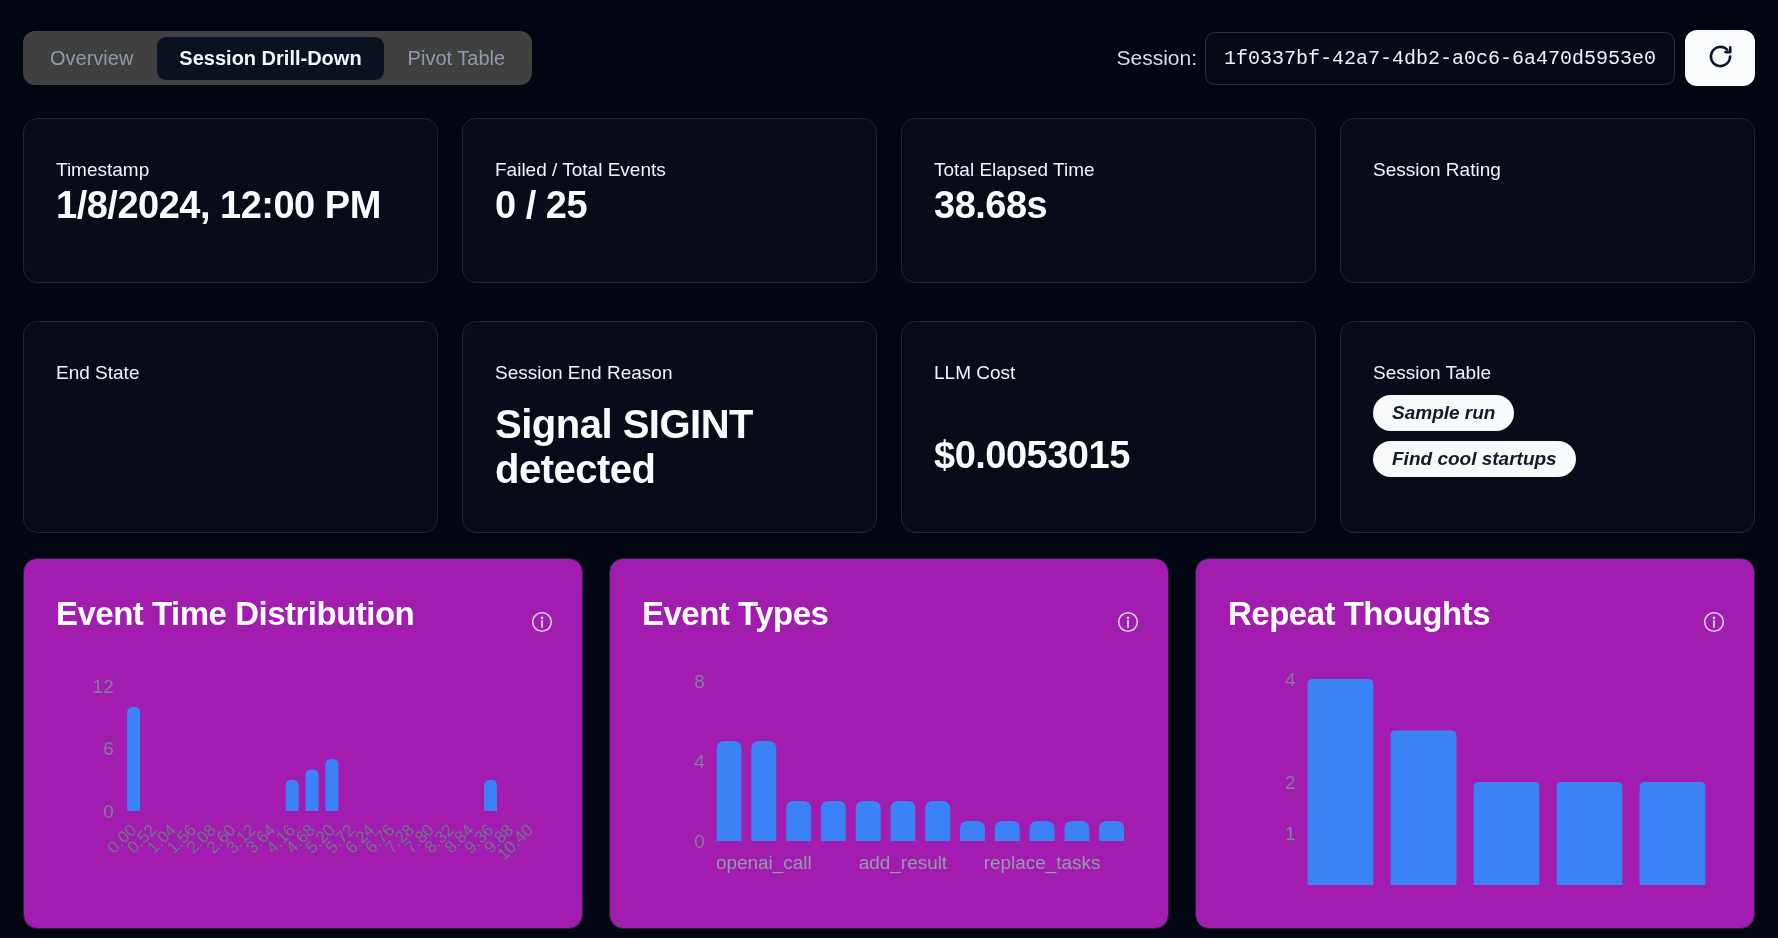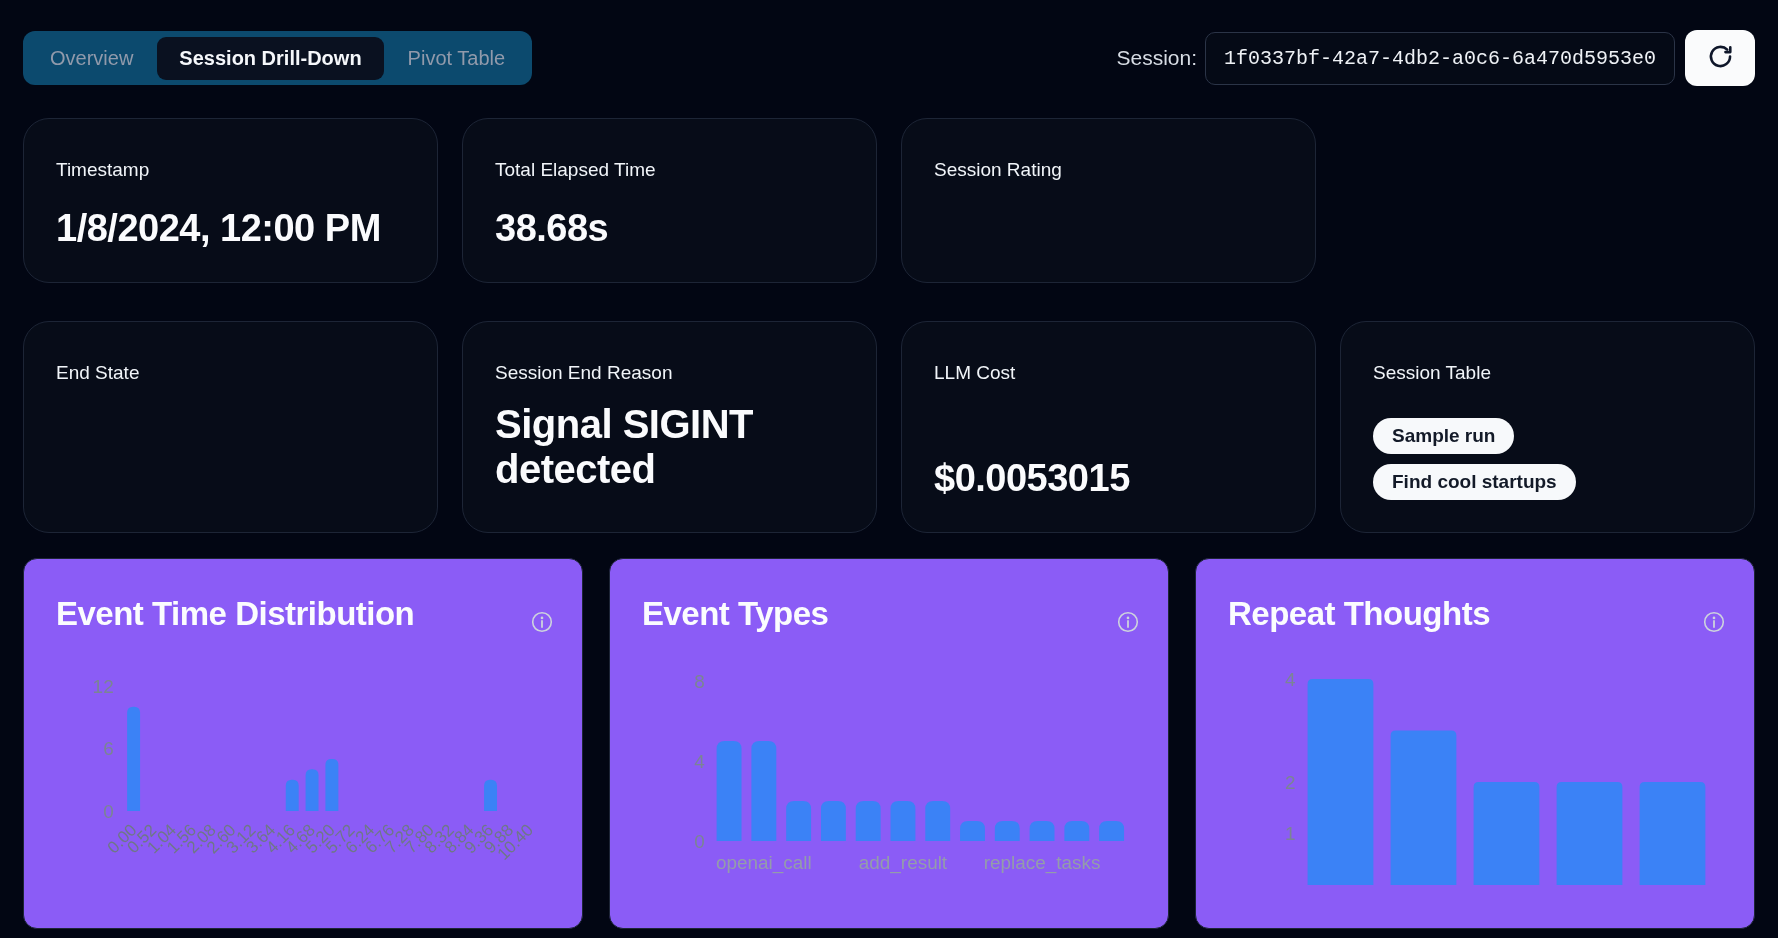--- a/index.html
+++ b/index.html
@@ -8,21 +8,21 @@
     background: #020613;
     font-family: "Liberation Sans", sans-serif;
     color: #f5f7fa;
   }
   .page { padding: 30px 23px 0 23px; }
 
   
   .header-row { display: flex; justify-content: space-between; align-items: center; height: 56px; }
   .tabs {
     display: inline-flex; align-items: center; gap: 2px;
-    background: #0c4a6e; border-radius: 12px; padding: 5px; height: 54px;
+    background: #404040; border-radius: 12px; padding: 5px; height: 54px;
   }
   .tab {
     padding: 10px 22px; font-size: 20px; color: #919aab; border-radius: 9px;
     cursor: pointer; white-space: nowrap;
   }
   .tab.active { background: #0a1120; color: #f5f7fa; font-weight: 700; }
   .session-controls { display: flex; align-items: center; }
   .session-label { font-size: 21px; color: #d7dce4; margin-right: 8px; }
   .session-input {
     width: 470px; height: 53px; background: #050a16; border: 1.5px solid #2b3447;
@@ -32,40 +32,40 @@
   .refresh-btn {
     width: 70px; height: 56px; margin-left: 10px; background: #fafbfc;
     border: none; border-radius: 12px; display: flex; align-items: center;
     justify-content: center; cursor: pointer;
   }
 
   
   .stats-grid { display: grid; grid-template-columns: repeat(4, 1fr); gap: 24px; margin-top: 32px; }
   .stats-grid.row2 { margin-top: 38px; }
   .stat-card {
-    background: #070c18; border: 1px solid #1d2536; border-radius: 26px;
-    padding: 40px 32px 32px 32px; display: flex; flex-direction: column;
+    background: #070c18; border: 1px solid #1d2536; border-radius: 14px;
+    padding: 40px 32px 55px 32px; display: flex; flex-direction: column;
   }
   .stats-grid .stat-card { height: 165px; }
   .stats-grid.row2 .stat-card { height: 212px; }
   .stat-label { font-size: 19px; color: #f1f5f9; }
   .stat-value {
     margin-top: auto; font-size: 38px; font-weight: 700; color: #fafbfd;
     letter-spacing: -0.5px; line-height: 1.12;
   }
-  .tags-wrap { margin-top: auto; display: flex; flex-direction: column; align-items: flex-start; gap: 10px; }
+  .tags-wrap { margin-top: auto; display: flex; flex-direction: column; align-items: flex-start; gap: 10px; font-style: italic; }
   .tag-pill {
     background: #f7f9fb; color: #131a28; font-size: 19px; font-weight: 700;
     padding: 7px 19px; border-radius: 999px; white-space: nowrap;
   }
 
   
   .charts-grid { display: grid; grid-template-columns: repeat(3, 1fr); gap: 26px; margin-top: 25px; }
   .chart-card {
-    position: relative; height: 371px; background: #8b5cf6;
+    position: relative; height: 371px; background: #a21caf;
     border: 1px solid #1d2536; border-radius: 14px; overflow: hidden;
   }
   .chart-title {
     position: absolute; top: 36px; left: 32px; font-size: 33px; font-weight: 700;
     color: #fbfcfe; letter-spacing: -0.5px;
   }
   .info-btn {
     position: absolute; top: 51px; right: 28px; width: 24px; height: 24px;
     background: transparent; border: none; cursor: pointer; padding: 0;
   }
@@ -96,20 +96,24 @@
           </svg>
         </span>
       </button>
     </div>
   </div>
 
   <div class="stats-grid">
     <div class="stat-card">
       <div class="stat-label">Timestamp</div>
       <div class="stat-value">1/8/2024, 12:00 PM</div>
+    </div>
+    <div class="stat-card">
+      <div class="stat-label">Failed / Total Events</div>
+      <div class="stat-value">0 / 25</div>
     </div>
     <div class="stat-card">
       <div class="stat-label">Total Elapsed Time</div>
       <div class="stat-value">38.68s</div>
     </div>
     <div class="stat-card">
       <div class="stat-label">Session Rating</div>
       <div class="stat-value"></div>
     </div>
   </div>

